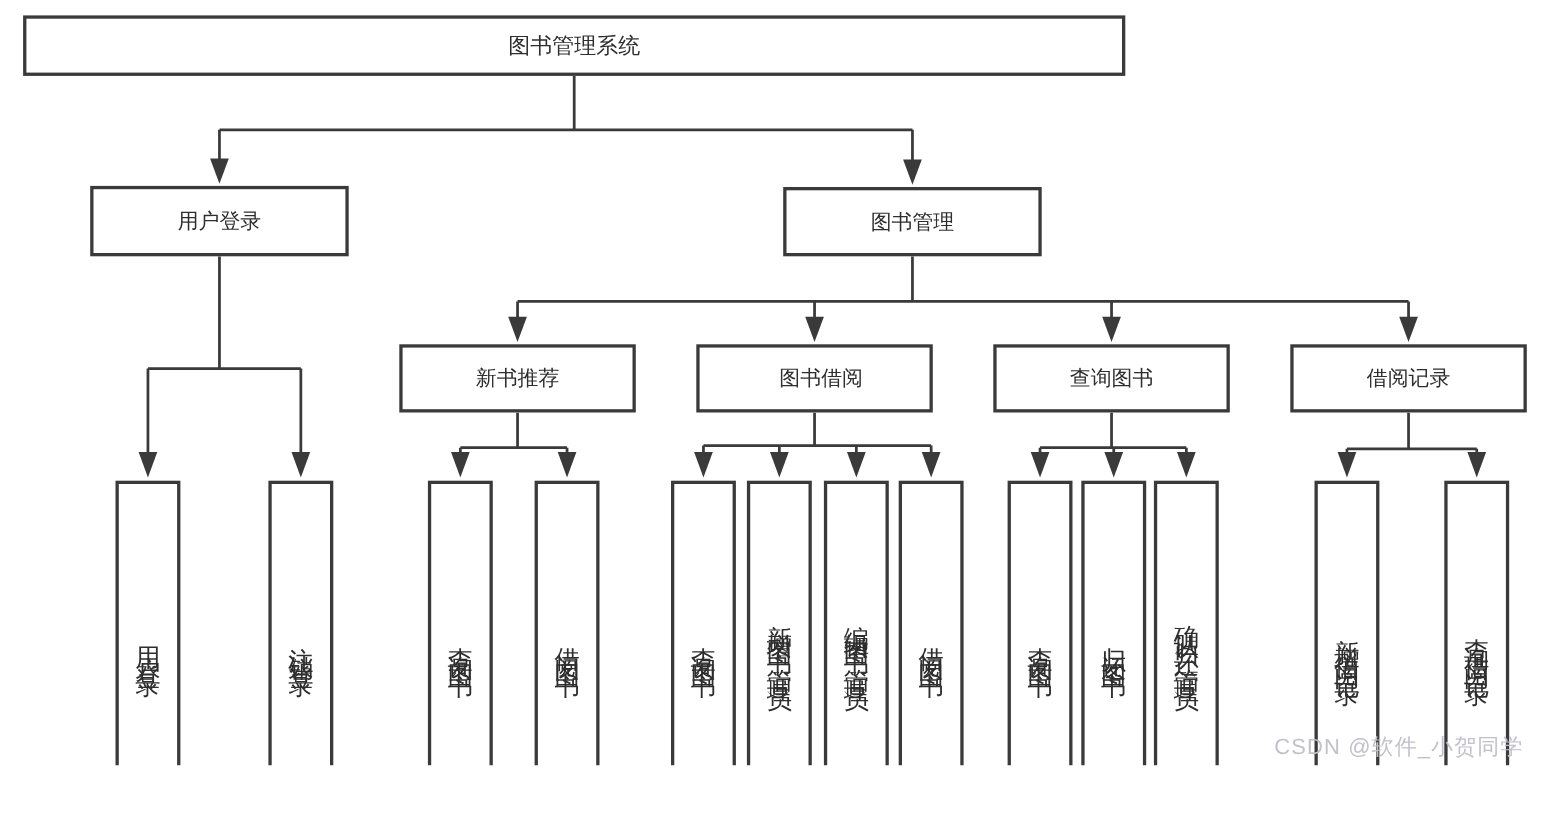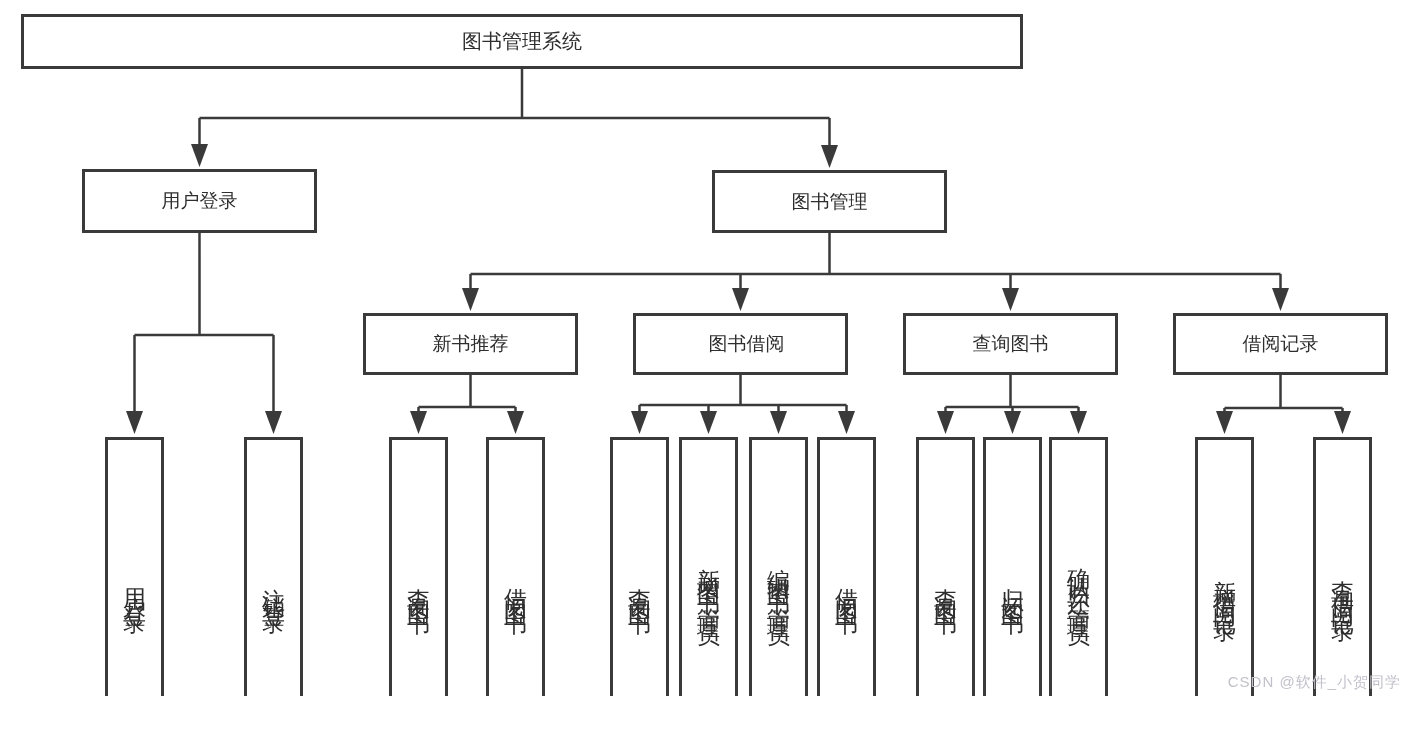--- a/index.html
+++ b/index.html
@@ -34,22 +34,22 @@
     top:437px;width:59px;height:297px;font-size:23px;
     writing-mode:vertical-rl;text-orientation:mixed;letter-spacing:8px;
     line-height:1;
   }
   .leaf-a1{left:105px;} .leaf-a2{left:244px;}
   .leaf-b1{left:389px;} .leaf-b2{left:486px;}
   .leaf-c1{left:610px;} .leaf-c2{left:679px;} .leaf-c3{left:749px;} .leaf-c4{left:817px;}
   .leaf-d1{left:916px;} .leaf-d2{left:983px;} .leaf-d3{left:1049px;}
   .leaf-e1{left:1195px;} .leaf-e2{left:1313px;}
   .watermark{
-    position:absolute;right:4px;bottom:4px;z-index:5;
-    font-size:15px;color:var(--wm);letter-spacing:1px;white-space:nowrap;
+    position:absolute;right:20px;bottom:4px;z-index:5;
+    font-size:20px;color:var(--wm);letter-spacing:1px;white-space:nowrap;
   }
 </style>
 </head>
 <body>
 
 <div class="canvas">
 
   <svg class="wires" width="1405" height="747" viewBox="0 0 1405 747">
 
     <path fill="none" stroke="var(--line)" stroke-width="2.5" d="

